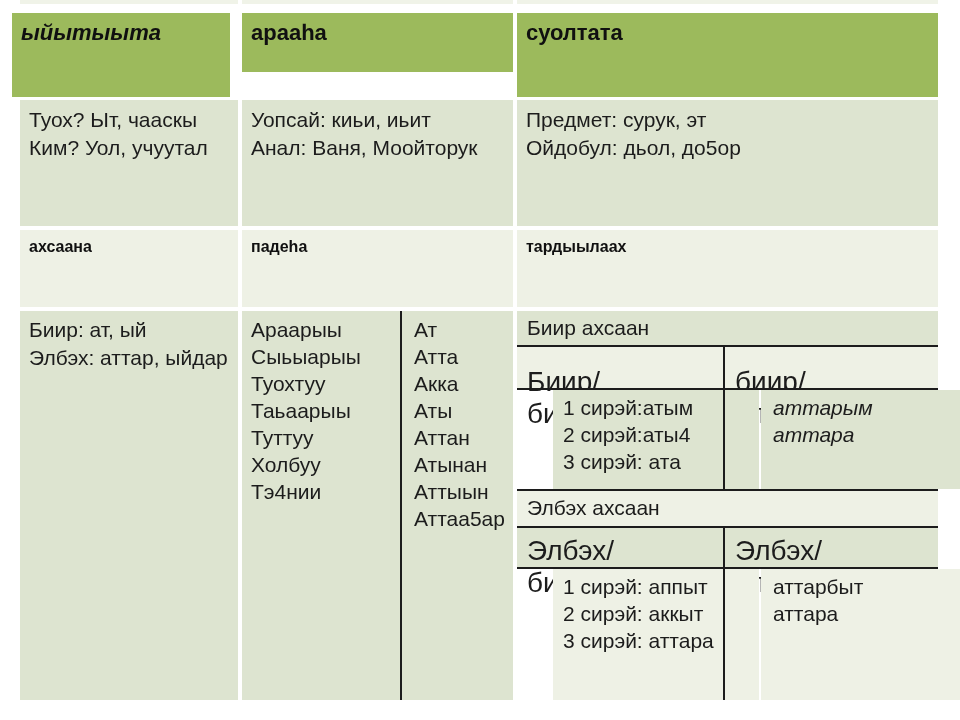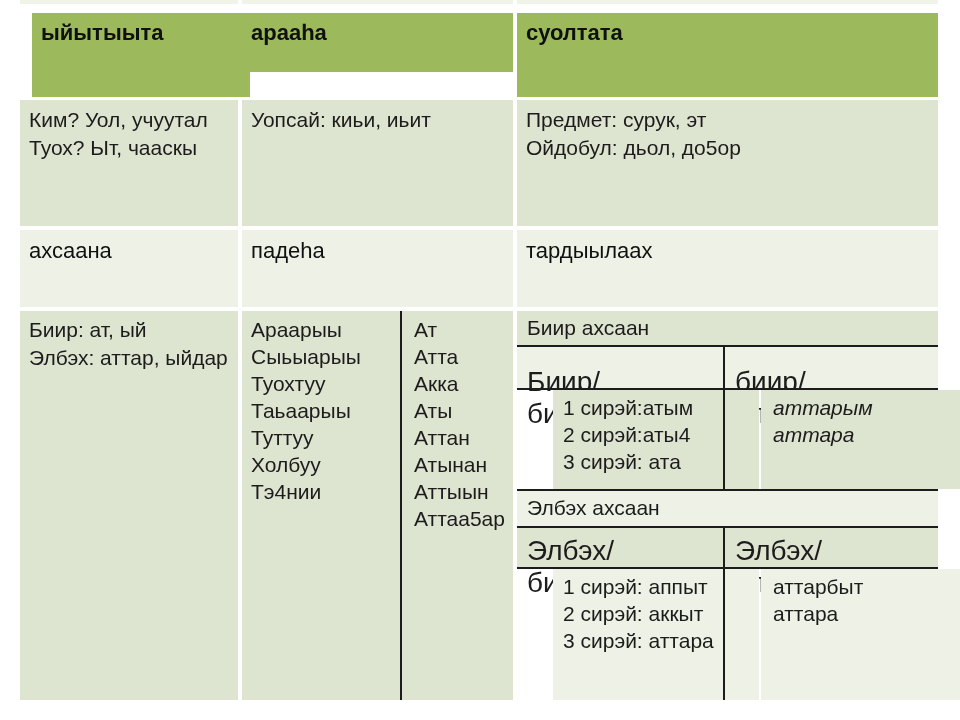--- a/index.html
+++ b/index.html
@@ -5,46 +5,47 @@
   html,body{margin:0;padding:0;}
   body{
     width:960px;height:720px;background:#ffffff;position:relative;
     font-family:"Liberation Sans", sans-serif;color:#1c1c1c;overflow:hidden;
   }
   .abs{position:absolute;box-sizing:border-box;}
   .hdr-cell{background:#9cba5c;font-weight:bold;font-size:22px;color:#101010;padding:7px 9px;}
   .sage{background:#dde4d0;}
   .lightband{background:#eef1e5;}
   .cell{font-size:21px;line-height:28px;padding:6px 9px;}
-  .subhdr{font-weight:normal;font-size:22px;color:#101010;padding:8px 9px;}
+  .subhdr{font-weight:bold;font-size:16px;color:#101010;padding:8px 9px;}
   .list{font-size:21px;line-height:27px;padding:5px 9px;}
   .blackline-h{background:#1c1c1c;height:2px;}
   .blackline-v{background:#1c1c1c;width:2px;}
   .nested-title{font-size:21px;padding:5px 10px;}
   .nested-hdr{font-size:28px;padding:19px 10px;}
   .nested-lines{font-size:21px;line-height:27px;padding:4px 10px;margin-left:36px;}
   .topstrip{background:#f0f3e8;height:4px;top:0;}
 </style>
 </head>
 <body>
 
 <div class="abs topstrip" style="left:20px;width:218px;"></div>
 <div class="abs topstrip" style="left:242px;width:271px;"></div>
 <div class="abs topstrip" style="left:517px;width:421px;"></div>
 
-<div class="abs hdr-cell" style="left:32px;top:13px;width:218px;height:84px;">ыйытыыта</div>
+<div class="abs hdr-cell" style="left:12px;top:13px;width:218px;height:84px;font-style:italic;">ыйытыыта</div>
 <div class="abs hdr-cell" style="left:242px;top:13px;width:271px;height:59px;">арааһа</div>
 <div class="abs hdr-cell" style="left:517px;top:13px;width:421px;height:84px;">суолтата</div>
 
 <div class="abs sage cell" style="left:20px;top:100px;width:218px;height:126px;">
+  <div>Туох? Ыт, чааскы</div>
   <div>Ким? Уол, учуутал</div>
-  <div>Туох? Ыт, чааскы</div>
 </div>
 <div class="abs sage cell" style="left:242px;top:100px;width:271px;height:126px;">
   <div>Уопсай: киьи, иьит</div>
+  <div>Анал: Ваня, Моойторук</div>
 </div>
 <div class="abs sage cell" style="left:517px;top:100px;width:421px;height:126px;">
   <div>Предмет: сурук, эт</div>
   <div>Ойдобул: дьол, до5ор</div>
 </div>
 
 <div class="abs lightband subhdr" style="left:20px;top:230px;width:218px;height:77px;">ахсаана</div>
 <div class="abs lightband subhdr" style="left:242px;top:230px;width:271px;height:77px;">падеһа</div>
 <div class="abs lightband subhdr" style="left:517px;top:230px;width:421px;height:77px;">тардыылаах</div>
 

